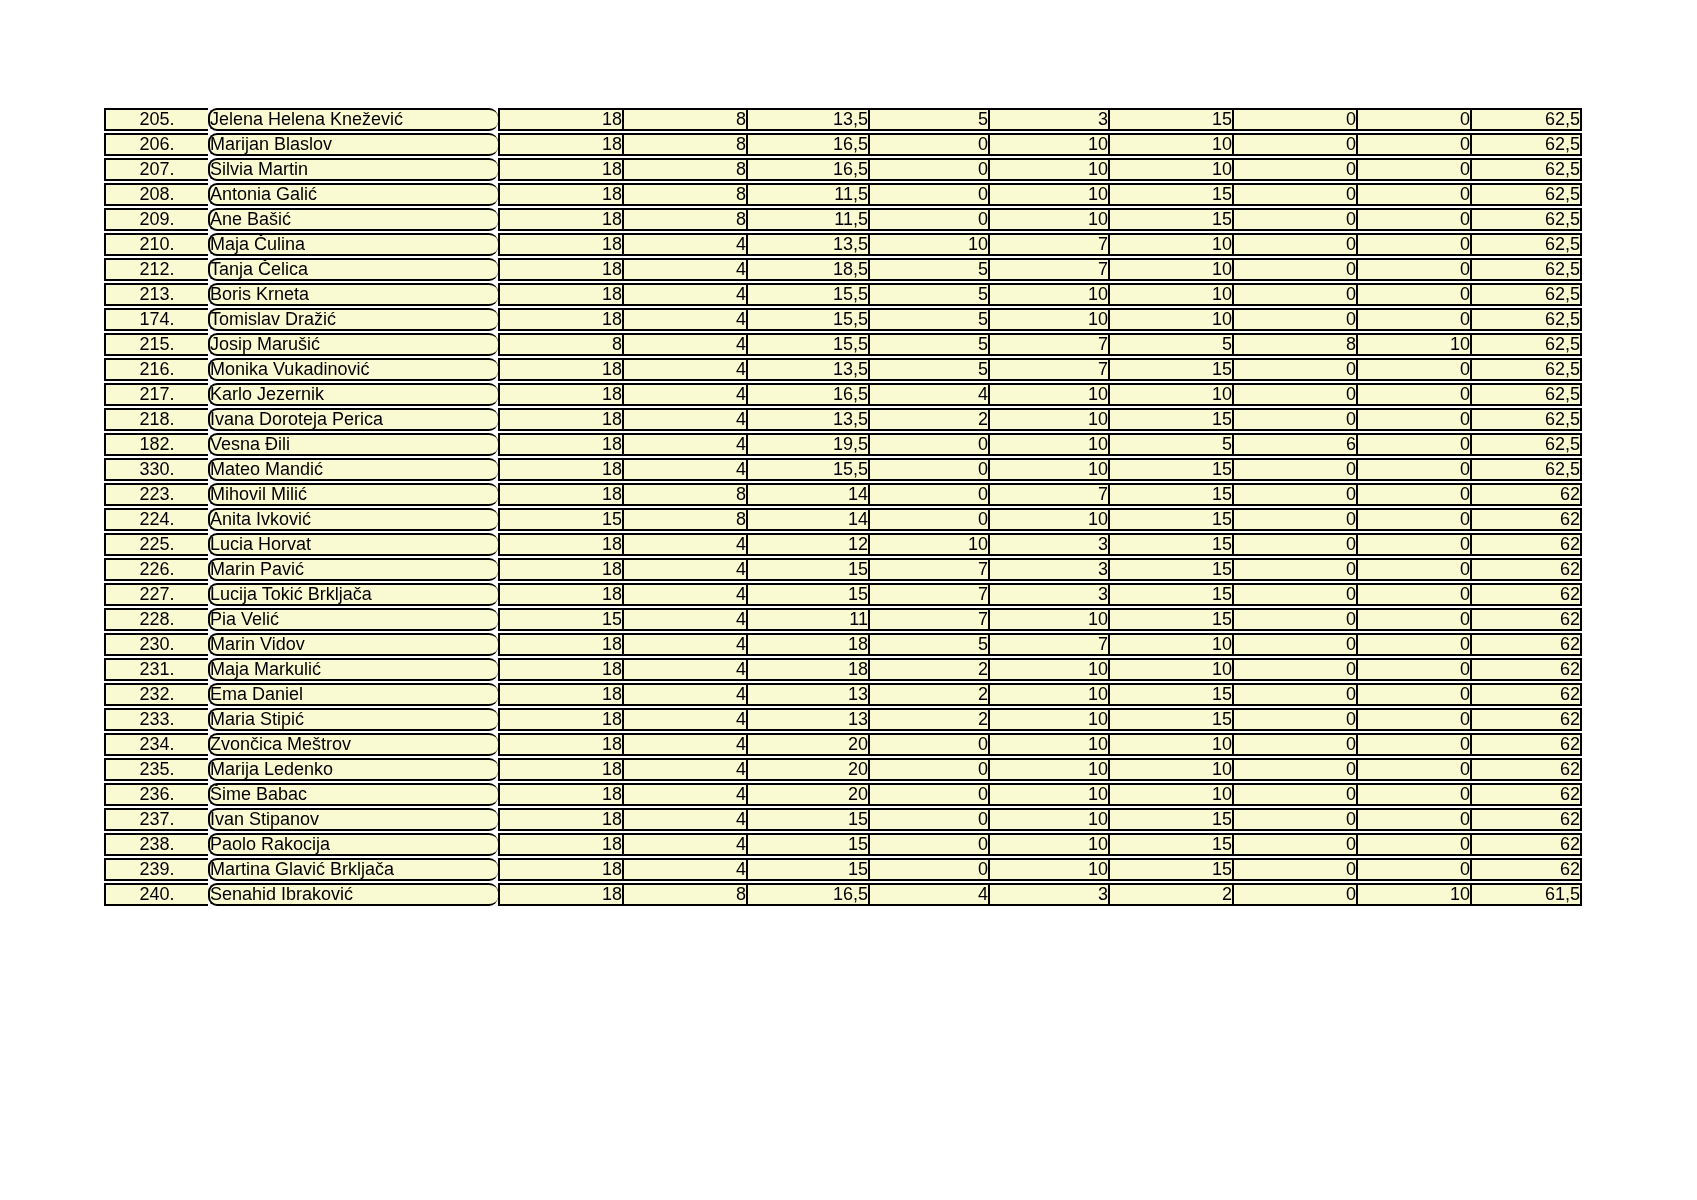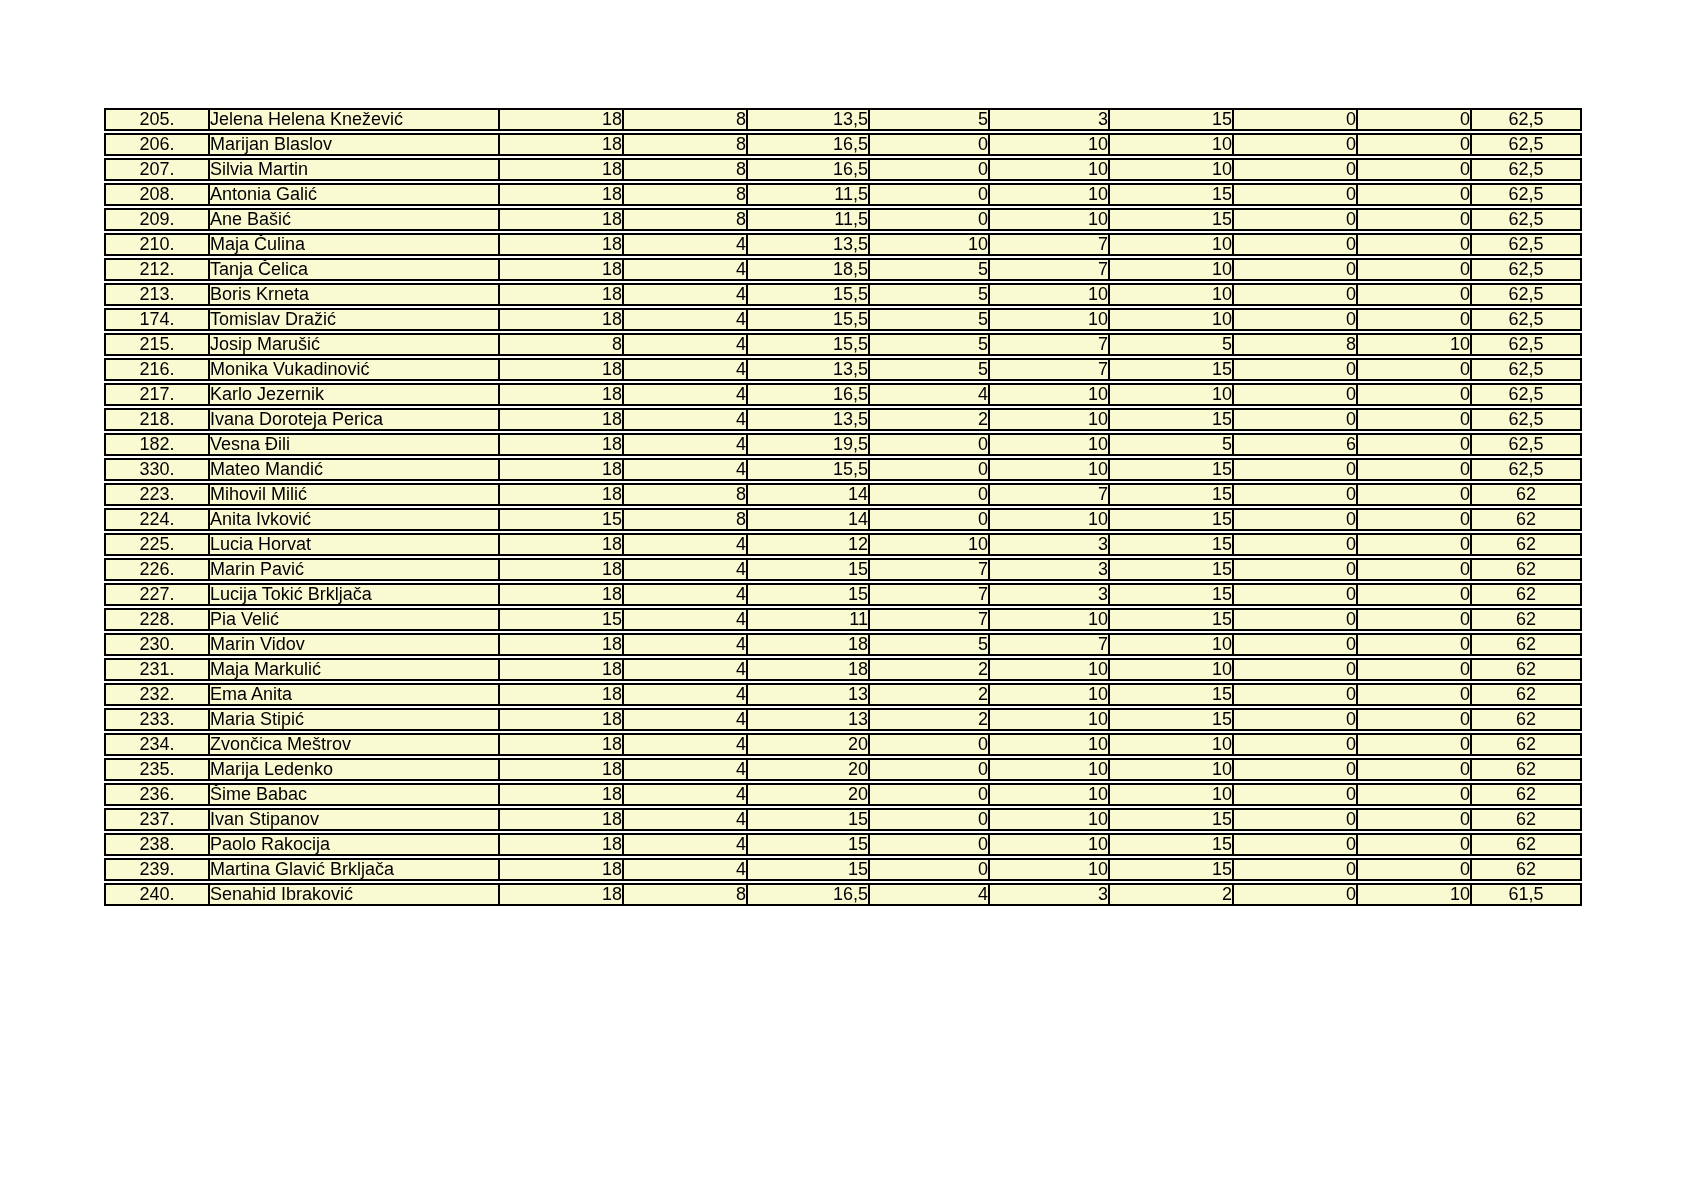--- a/index.html
+++ b/index.html
@@ -30,24 +30,23 @@
     height: 22px;
     padding: 0;
     font-size: 18px;
     line-height: 19px;
     vertical-align: middle;
     white-space: nowrap;
     overflow: hidden;
   }
   table.results td:last-child {
     border-right: 2px solid var(--border-color, #000000);
-    text-align: center;
   }
   td.cell-rank  { text-align: center; }
-  td.cell-name  { text-align: left; padding-left: 5px; padding-right: 2px; }
+  td.cell-name  { text-align: left; padding-left: 5px; padding-right: 2px; border-radius: 9px; }
   td.cell-score { text-align: right; padding-right: 5px; }
   td.cell-total { text-align: right; padding-right: 5px; }
 </style>
 </head>
 <body style="background: rgb(255, 255, 255);">
 
 <div class="table-wrap">
   <table class="results">
     <colgroup>
       <col style="width:104px">
@@ -357,21 +356,21 @@
           <td class="cell-score">18</td>
           <td class="cell-score">2</td>
           <td class="cell-score">10</td>
           <td class="cell-score">10</td>
           <td class="cell-score">0</td>
           <td class="cell-score">0</td>
           <td class="cell-total">62</td>
         </tr>
         <tr>
           <td class="cell-rank">232.</td>
-          <td class="cell-name">Ema Anita</td>
+          <td class="cell-name">Ema Daniel</td>
           <td class="cell-score">18</td>
           <td class="cell-score">4</td>
           <td class="cell-score">13</td>
           <td class="cell-score">2</td>
           <td class="cell-score">10</td>
           <td class="cell-score">15</td>
           <td class="cell-score">0</td>
           <td class="cell-score">0</td>
           <td class="cell-total">62</td>
         </tr>

